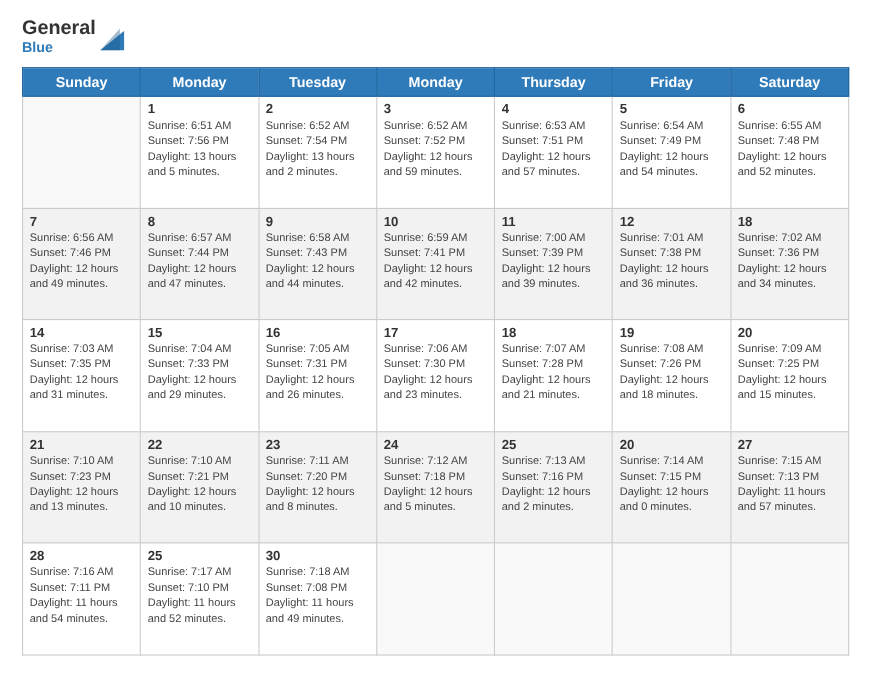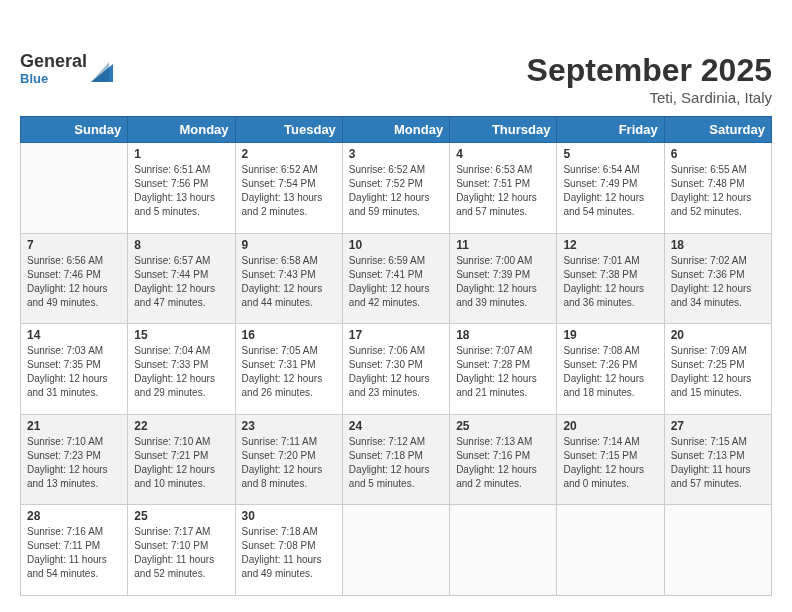--- a/index.html
+++ b/index.html
@@ -15,21 +15,20 @@
       height: 612px;
       padding: 16px 20px 16px 20px;
       display: flex;
       flex-direction: column;
     }
     .header {
       display: flex;
       justify-content: space-between;
       align-items: flex-start;
       margin-bottom: 10px;
-      margin-top: 36px;
     }
     .logo {
       display: flex;
       align-items: center;
     }
     .logo-text {
       display: flex;
       flex-direction: column;
       line-height: 1.1;
     }
@@ -63,21 +62,21 @@
       width: 100%;
       border-collapse: collapse;
       flex: 1;
     }
     .calendar th {
       background: #2f7ab9;
       color: #fff;
       font-size: 13px;
       font-weight: bold;
       padding: 5px 6px;
-      text-align: right;
+      text-align: center;
       border: 1px solid #2066a0;
       margin-left: 27px;
     }
     .calendar td {
       border: 1px solid #ccc;
       vertical-align: top;
       padding: 4px 6px;
       width: calc(100% / 7);
       font-size: 10.5px;
       color: #333;
@@ -111,24 +110,20 @@
         <span class="logo-general">General</span>
         <span class="logo-blue">Blue</span>
       </div>
       <div class="logo-icon">
         <svg width="22" height="28" viewBox="0 0 22 28">
           <polygon points="0,28 22,10 22,28" fill="#2f7ab9"></polygon>
           <polygon points="0,28 18,8 18,28" fill="#1a5a8a" opacity="0.4"></polygon>
         </svg>
       </div>
     </div>
-    <div class="title-block">
-      <div class="main-title">September 2025</div>
-      <div class="subtitle">Teti, Sardinia, Italy</div>
-    </div>
   </div>
 
   <table class="calendar">
     <thead>
       <tr>
       <th>Sunday</th>
           <th>Monday</th>
           <th>Tuesday</th>
           <th>Monday</th>
           <th>Thursday</th>

